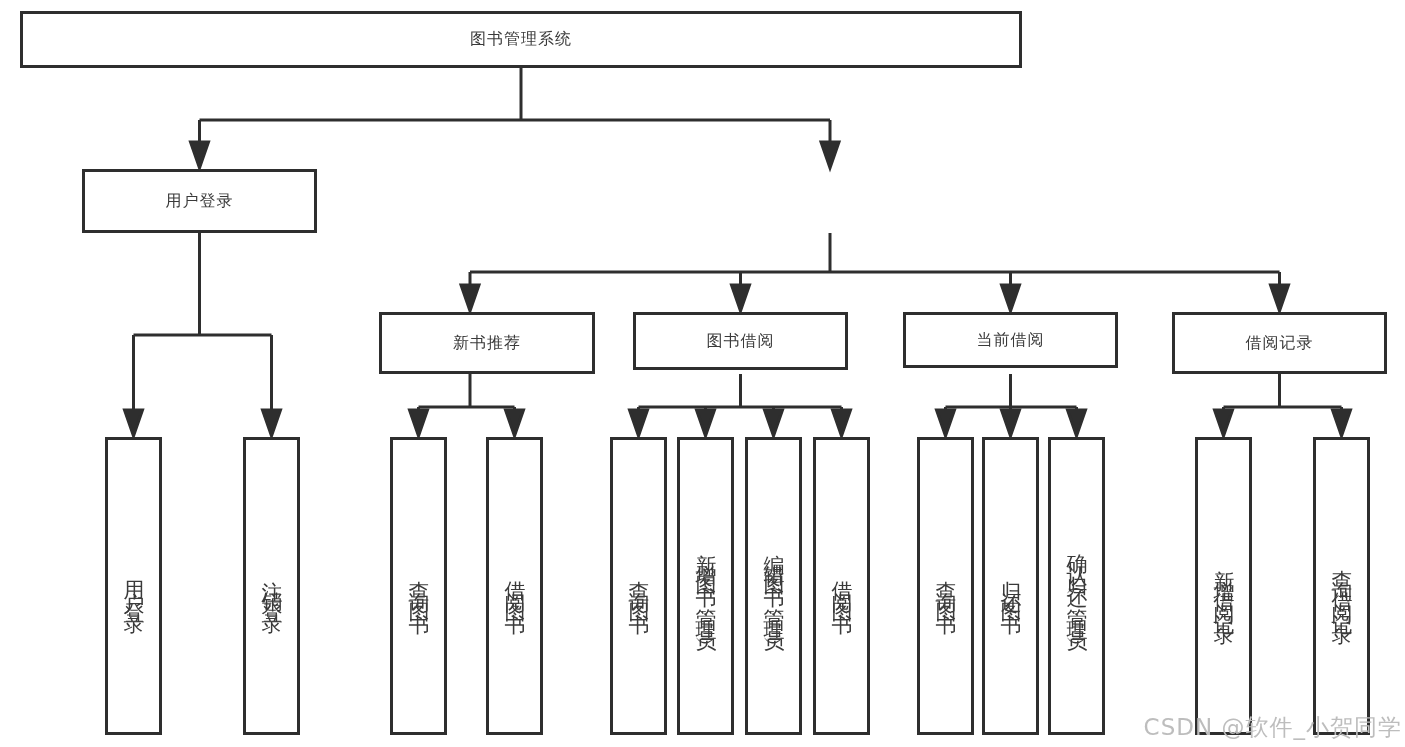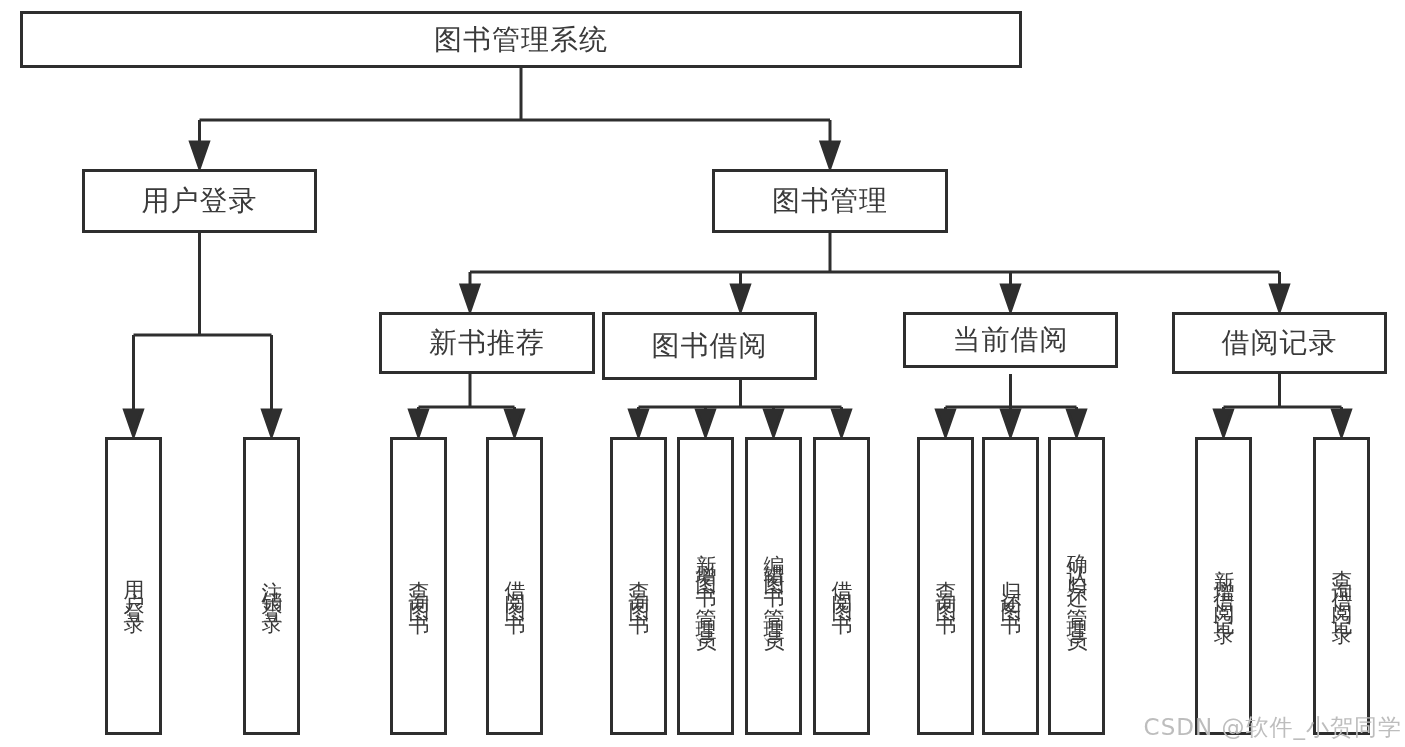--- a/index.html
+++ b/index.html
@@ -22,21 +22,21 @@
     box-sizing: border-box;
     border: 3px solid #2e2e2e;
     background: #ffffff;
     color: #3a3a3a;
     display: flex;
     align-items: center;
     justify-content: center;
     z-index: 2;
   }
   .hbox {
-    font-size: 28px;
+    font-size: 16px;
     letter-spacing: 1px;
     white-space: nowrap;
   }
   .vbox {
     width: 57px;
     height: 298px;
     top: 437px;
     font-size: 21px;
     line-height: 1;
     writing-mode: vertical-rl;
@@ -120,24 +120,23 @@
       <line x1="1223.5" y1="407" x2="1223.5" y2="434"></line>
       <polygon points="1214.5,410 1232.5,410 1223.5,436"></polygon>
       <line x1="1341.5" y1="407" x2="1341.5" y2="434"></line>
       <polygon points="1332.5,410 1350.5,410 1341.5,436"></polygon>
     </g>
   </svg>
 
   <div class="box hbox" style="left:20px; top:11px; width:1002px; height:57px;">图书管理系统</div>
 
   <div class="box hbox" style="left:82px; top:169px; width:235px; height:64px;">用户登录</div>
-  <div class="box hbox" style="left:712px; top:169px; width:236px; height:64px;">图书管理</div>
 
   <div class="box hbox" style="left:362px; top:312px; width:216px; height:62px;margin-left:17px;">新书推荐</div>
-  <div class="box hbox" style="left:602px; top:312px; width:215px; height:68px;">图书借阅</div>
+  <div class="box hbox" style="left:633px; top:312px; width:215px; height:58px;">图书借阅</div>
   <div class="box hbox" style="left:903px; top:312px; width:215px; height:56px;font-family:Liberation Serif, serif;">当前借阅</div>
   <div class="box hbox" style="left:1172px; top:312px; width:215px; height:62px;">借阅记录</div>
 
   <div class="box vbox" style="left:105px;">用户登录</div>
   <div class="box vbox" style="left:243px;">注销登录</div>
 
   <div class="box vbox" style="left:390px;">查询图书</div>
   <div class="box vbox" style="left:486px;">借阅图书</div>
 
   <div class="box vbox" style="left:610px;">查询图书</div>

